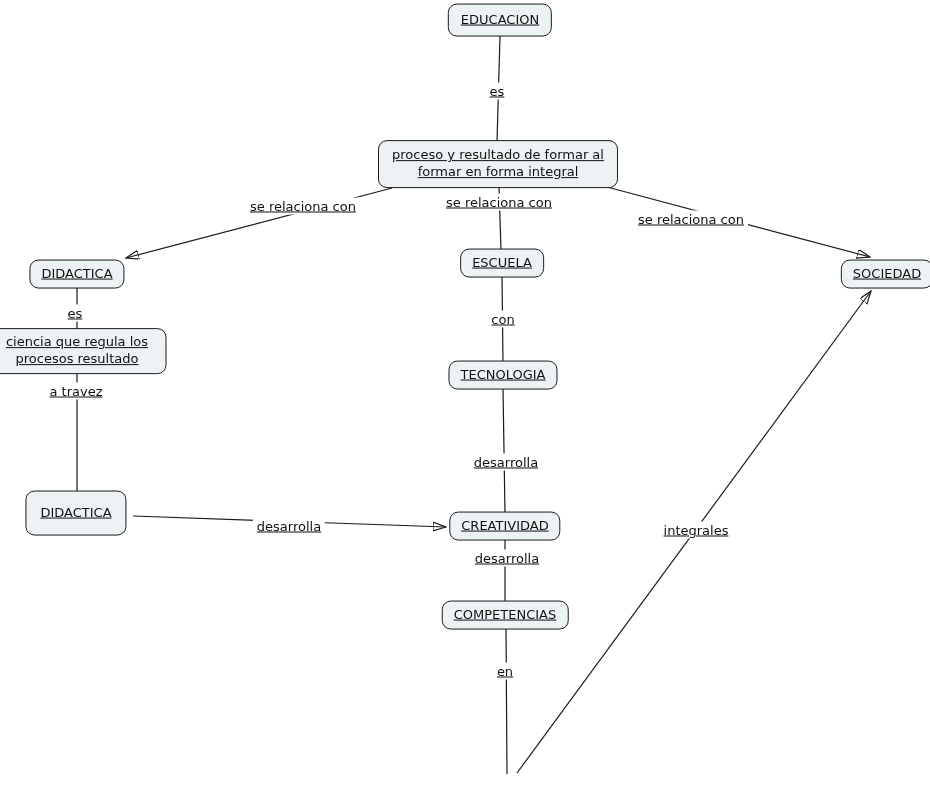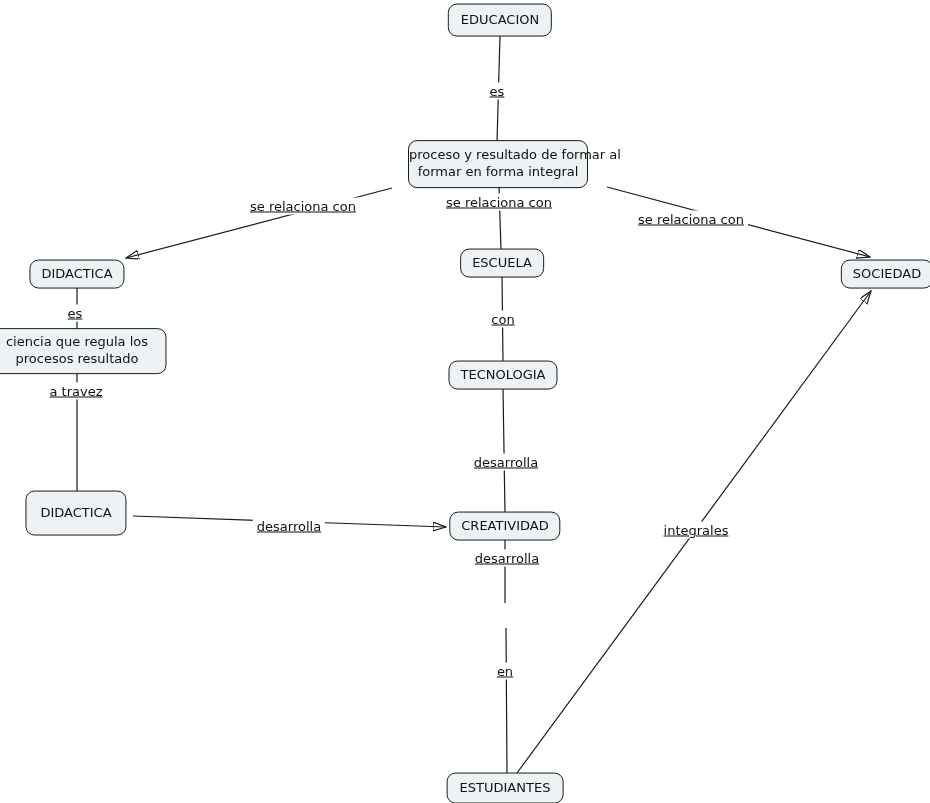--- a/index.html
+++ b/index.html
@@ -37,20 +37,21 @@
     transform: translate(-50%, -50%);
     background: var(--node-fill);
     border: 1px solid var(--node-border);
     border-radius: 9px;
     padding: 5px 11px;
     font-size: 13px;
     color: var(--text);
     white-space: nowrap;
     text-align: center;
     line-height: 1.3;
+    text-decoration: underline;
   }
   .node .line {
     display: block;
     white-space: nowrap;
   }
   .edge-label {
     position: absolute;
     transform: translate(-50%, -50%);
     background: var(--background);
     padding: 1px 4px;
@@ -93,38 +94,38 @@
   <div class="edge-label" style="left:76px;top:391px">a travez</div>
   <div class="edge-label" style="left:503px;top:319px">con</div>
   <div class="edge-label" style="left:506px;top:462px">desarrolla</div>
   <div class="edge-label" style="left:289px;top:526px">desarrolla</div>
   <div class="edge-label" style="left:507px;top:558px">desarrolla</div>
   <div class="edge-label" style="left:505px;top:671px">en</div>
   <div class="edge-label" style="left:696px;top:530px">integrales</div>
 
   <div class="node" style="left:500px;top:20px;padding:7px 12px">EDUCACION</div>
 
-  <div class="node" style="left:498px;top:164px;width:180px;padding:6px 0">
+  <div class="node" style="left:498px;top:164px;width:240px;padding:6px 0">
     <span class="line">proceso y resultado de formar al</span>
     <span class="line">formar en forma integral</span>
   </div>
 
   <div class="node" style="left:77px;top:274px">DIDACTICA</div>
 
   <div class="node" style="left:77px;top:351px;width:179px;padding:5px 0">
     <span class="line">ciencia que regula los</span>
     <span class="line">procesos resultado</span>
   </div>
 
   <div class="node" style="left:76px;top:513px;padding:13px 14px">DIDACTICA</div>
 
   <div class="node" style="left:502px;top:263px">ESCUELA</div>
 
   <div class="node" style="left:503px;top:375px">TECNOLOGIA</div>
 
   <div class="node" style="left:505px;top:526px">CREATIVIDAD</div>
 
+  <div class="node" style="left:505px;top:615px">COMPETENCIAS</div>
 
-  <div class="node" style="left:505px;top:788px;padding:6px 12px">ESTUDIANTES</div>
 
   <div class="node" style="left:887px;top:274px">SOCIEDAD</div>
 
 </div>
 
 </body></html>

